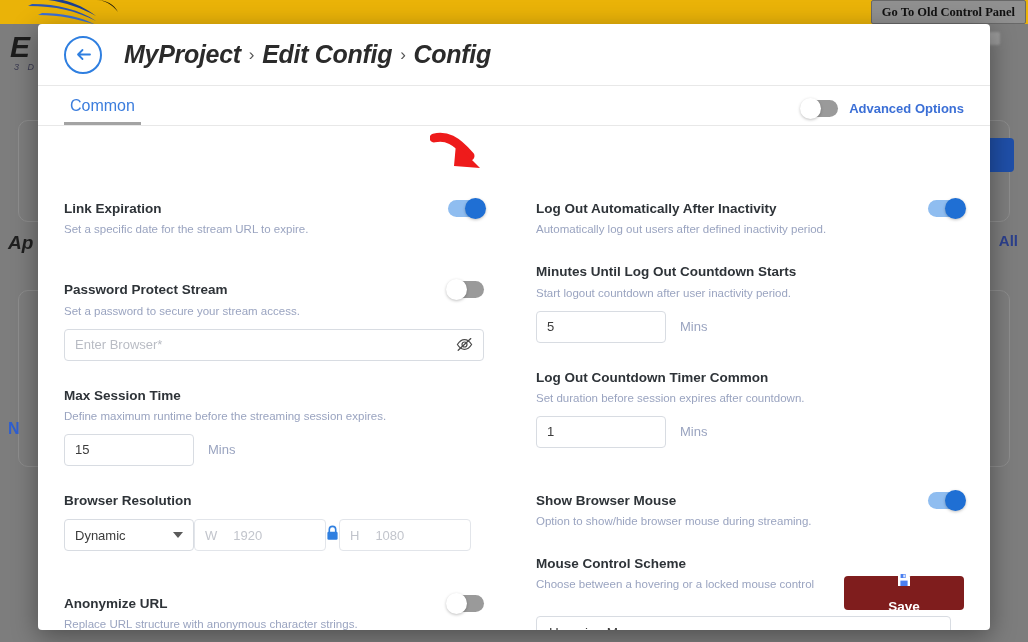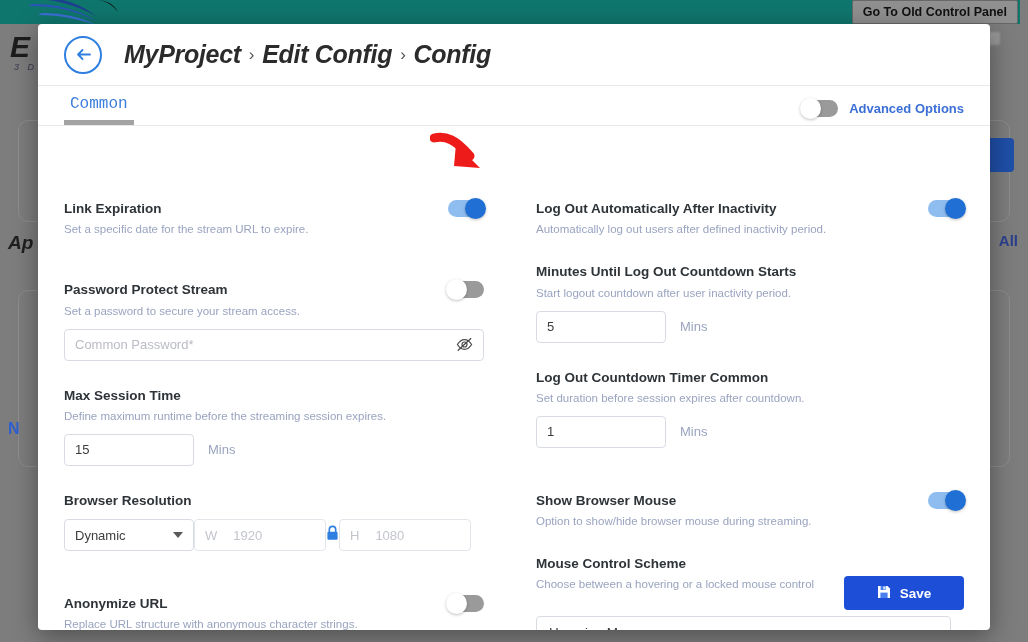--- a/index.html
+++ b/index.html
@@ -17,23 +17,24 @@
 
   
   #backdrop {
     position: absolute;
     inset: 0;
     background: #7d7d7d;
     overflow: hidden;
   }
   #topbar {
     position: absolute;
-    top: 0; left: 0; right: 8px;
+    top: 0; left: 0; right: 0;
     height: 24px;
-    background: #0f766e;
+    background: #eab308;
+    font-family: Liberation Serif, serif;
   }
   #logo-swoosh {
     position: absolute;
     top: -6px;
     left: 12px;
     width: 125px;
     height: 34px;
   }
   #old-cp-button {
     position: absolute;
@@ -179,23 +180,22 @@
     align-items: flex-end;
     justify-content: space-between;
     border-bottom: 1px solid #e8e8e8;
     padding: 0 26px 0 26px;
     box-sizing: border-box;
   }
   #tab-common {
     font-size: 16px;
     color: #3b7ddd;
     padding: 0 6px 7px 6px;
-    border-bottom: 5px solid #a3a3a3;
+    border-bottom: 3px solid #a3a3a3;
     cursor: pointer;
-    font-family: Liberation Mono, monospace;
   }
   #advanced-wrap {
     display: flex;
     align-items: center;
     gap: 11px;
     padding-bottom: 8px;
   }
   #advanced-label {
     font-size: 13px;
     font-weight: bold;
@@ -348,34 +348,35 @@
     position: absolute;
     bottom: 0; left: 0; right: 0;
     height: 74px;
     display: flex;
     align-items: center;
     justify-content: flex-end;
     padding-right: 26px;
     box-sizing: border-box;
   }
   #save-button {
-    background: #1d4ed8;
+    background: #7f1d1d;
     color: #fff;
     border: none;
     border-radius: 4px;
     height: 34px;
     min-width: 120px;
     display: flex;
     align-items: center;
     justify-content: center;
     gap: 9px;
     font-size: 13.5px;
     font-weight: bold;
     font-family: "Liberation Sans", sans-serif;
     cursor: pointer;
+    flex-direction: column;
   }
 
   
   #annotation-arrow {
     position: absolute;
     left: 430px;
     top: 132px;
     width: 70px;
     height: 48px;
     pointer-events: none;
@@ -455,21 +456,21 @@
         <div class="field-head">
           <div>
             <div class="field-label">Password Protect Stream</div>
             <div class="field-desc">Set a password to secure your stream access.</div>
           </div>
           <div class="toggle off">
             <div class="knob"></div>
           </div>
         </div>
         <div class="text-input full">
-          <span class="input-placeholder">Common Password*</span>
+          <span class="input-placeholder">Enter Browser*</span>
           <span class="trail-icon">
             <svg width="17" height="15" viewBox="0 0 17 15">
               <path d="M1.4 7.5 C3.6 4 6 2.6 8.5 2.6 C11 2.6 13.4 4 15.6 7.5 C13.4 11 11 12.4 8.5 12.4 C6 12.4 3.6 11 1.4 7.5 Z" fill="none" stroke="#4a4a4a" stroke-width="1.2"></path>
               <circle cx="8.5" cy="7.5" r="2.5" fill="none" stroke="#4a4a4a" stroke-width="1.2"></circle>
               <path d="M2.2 13.2 L14.8 1.6" stroke="#4a4a4a" stroke-width="1.3" stroke-linecap="round"></path>
             </svg>
           </span>
         </div>
       </div>
 

